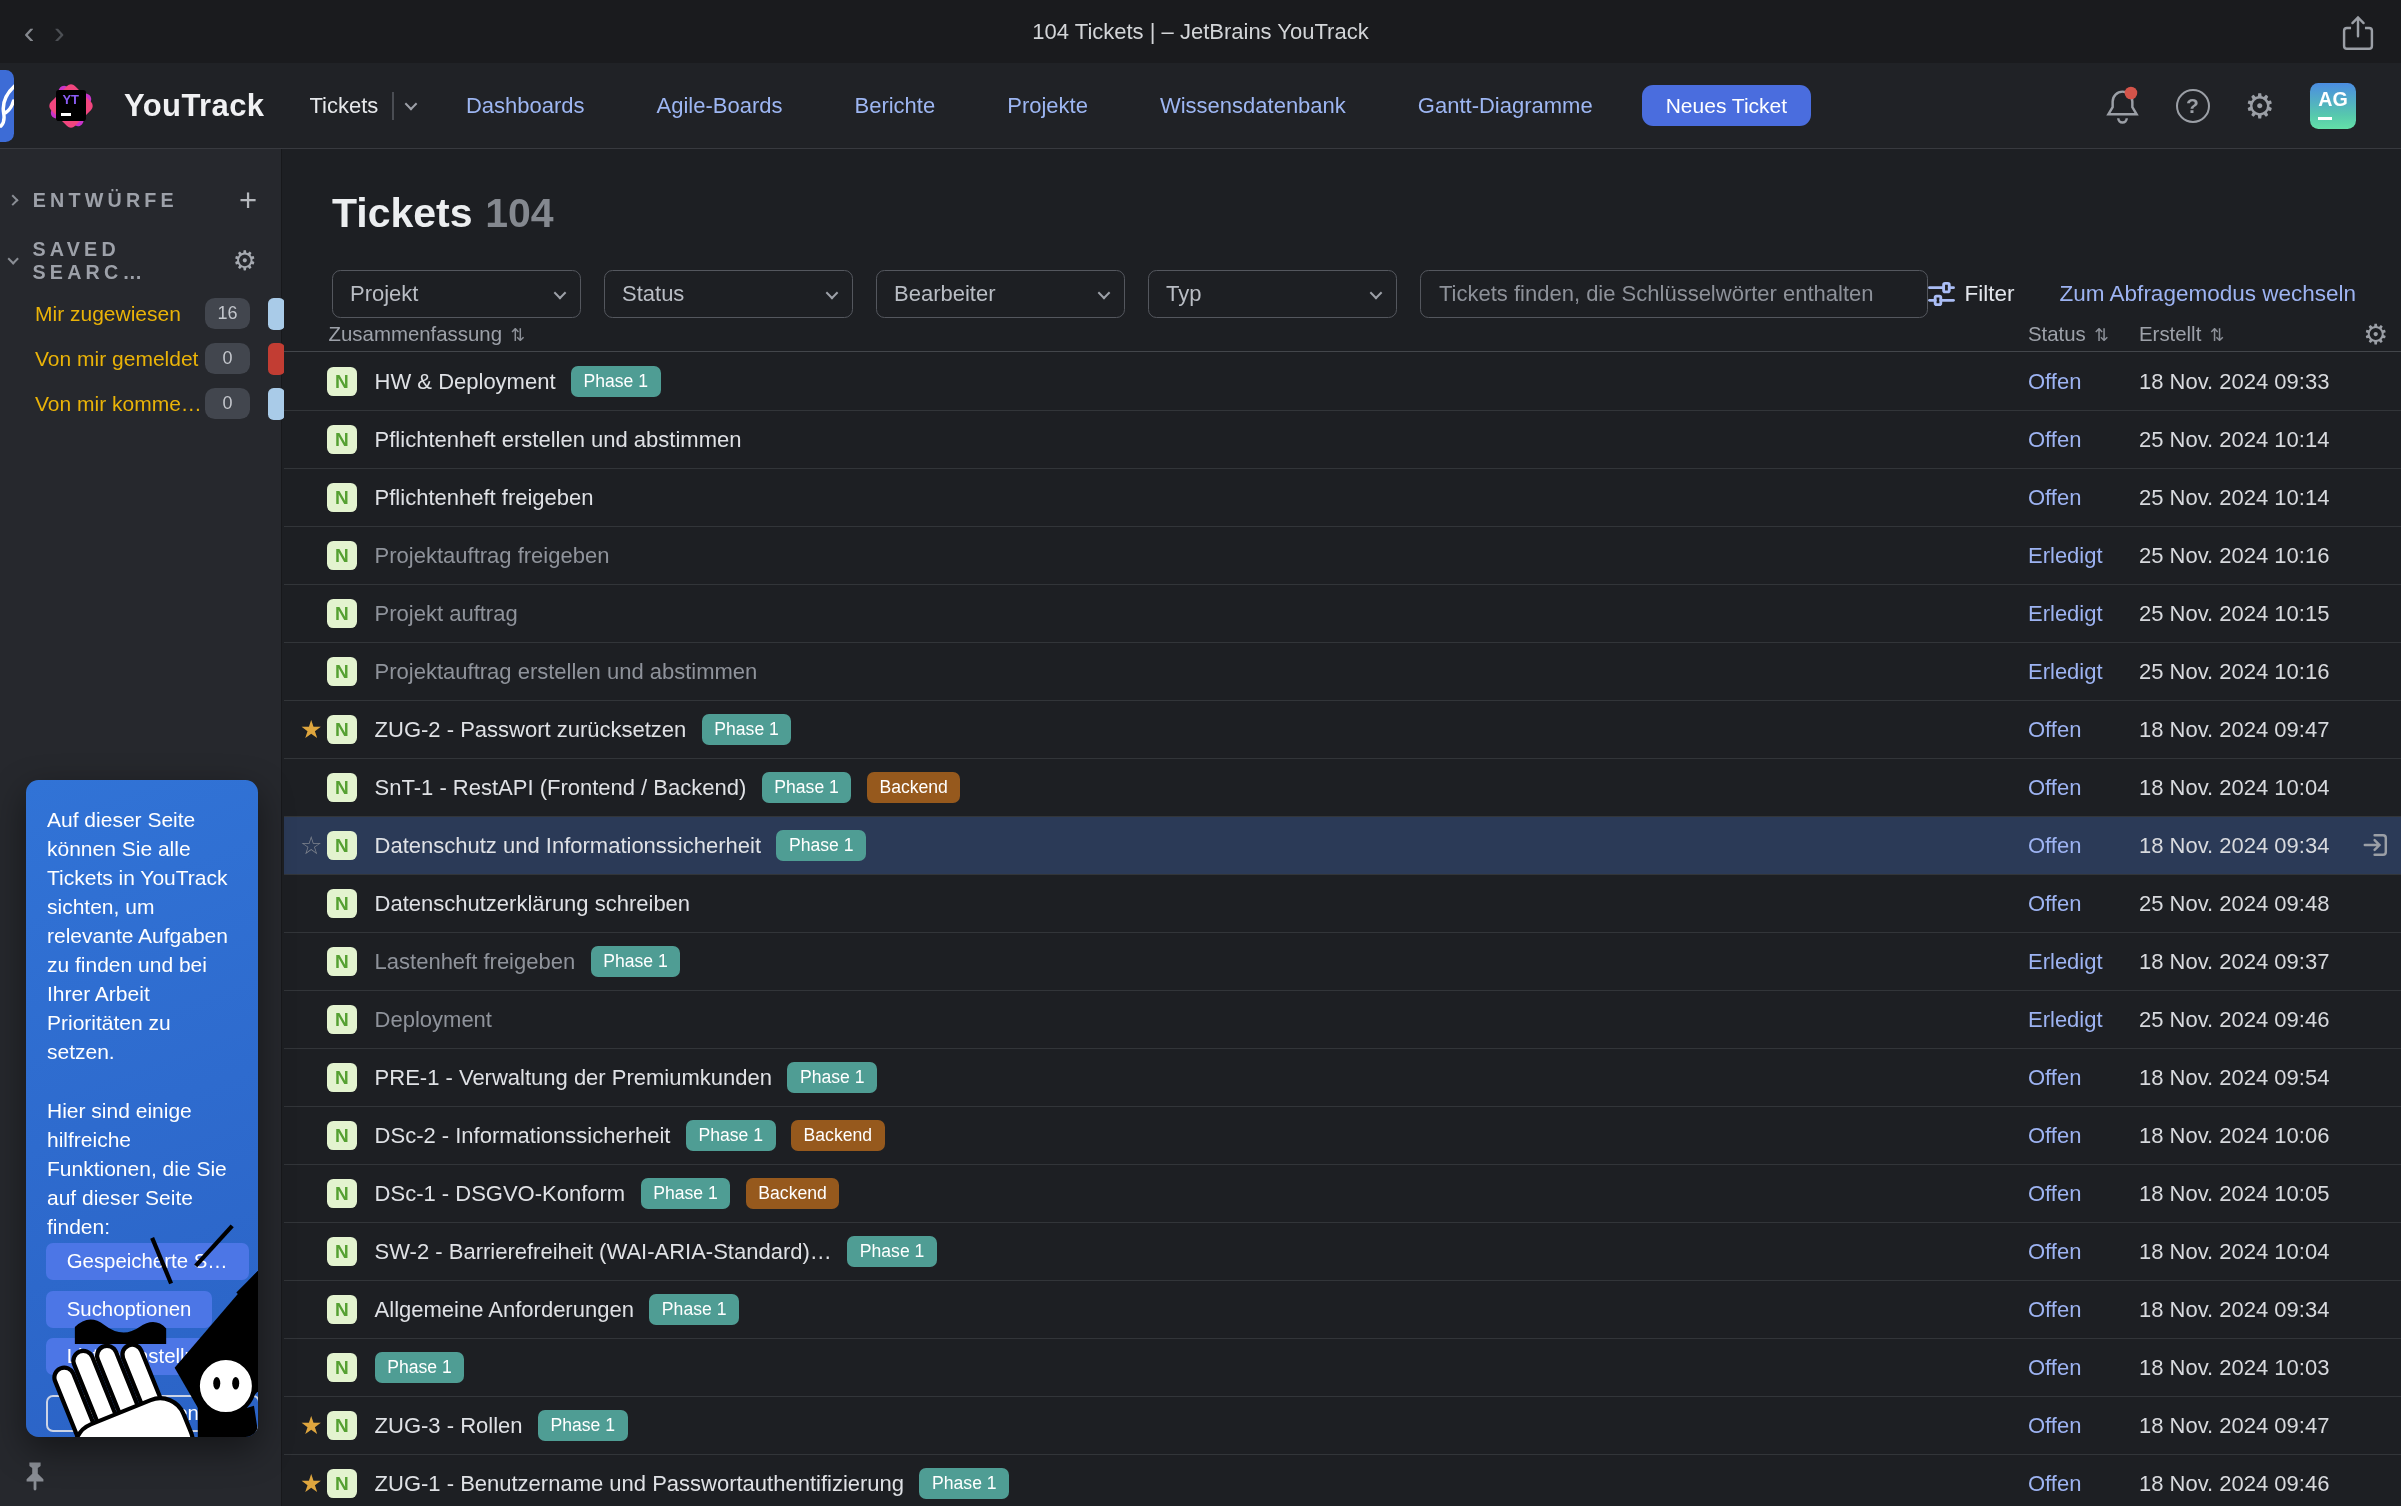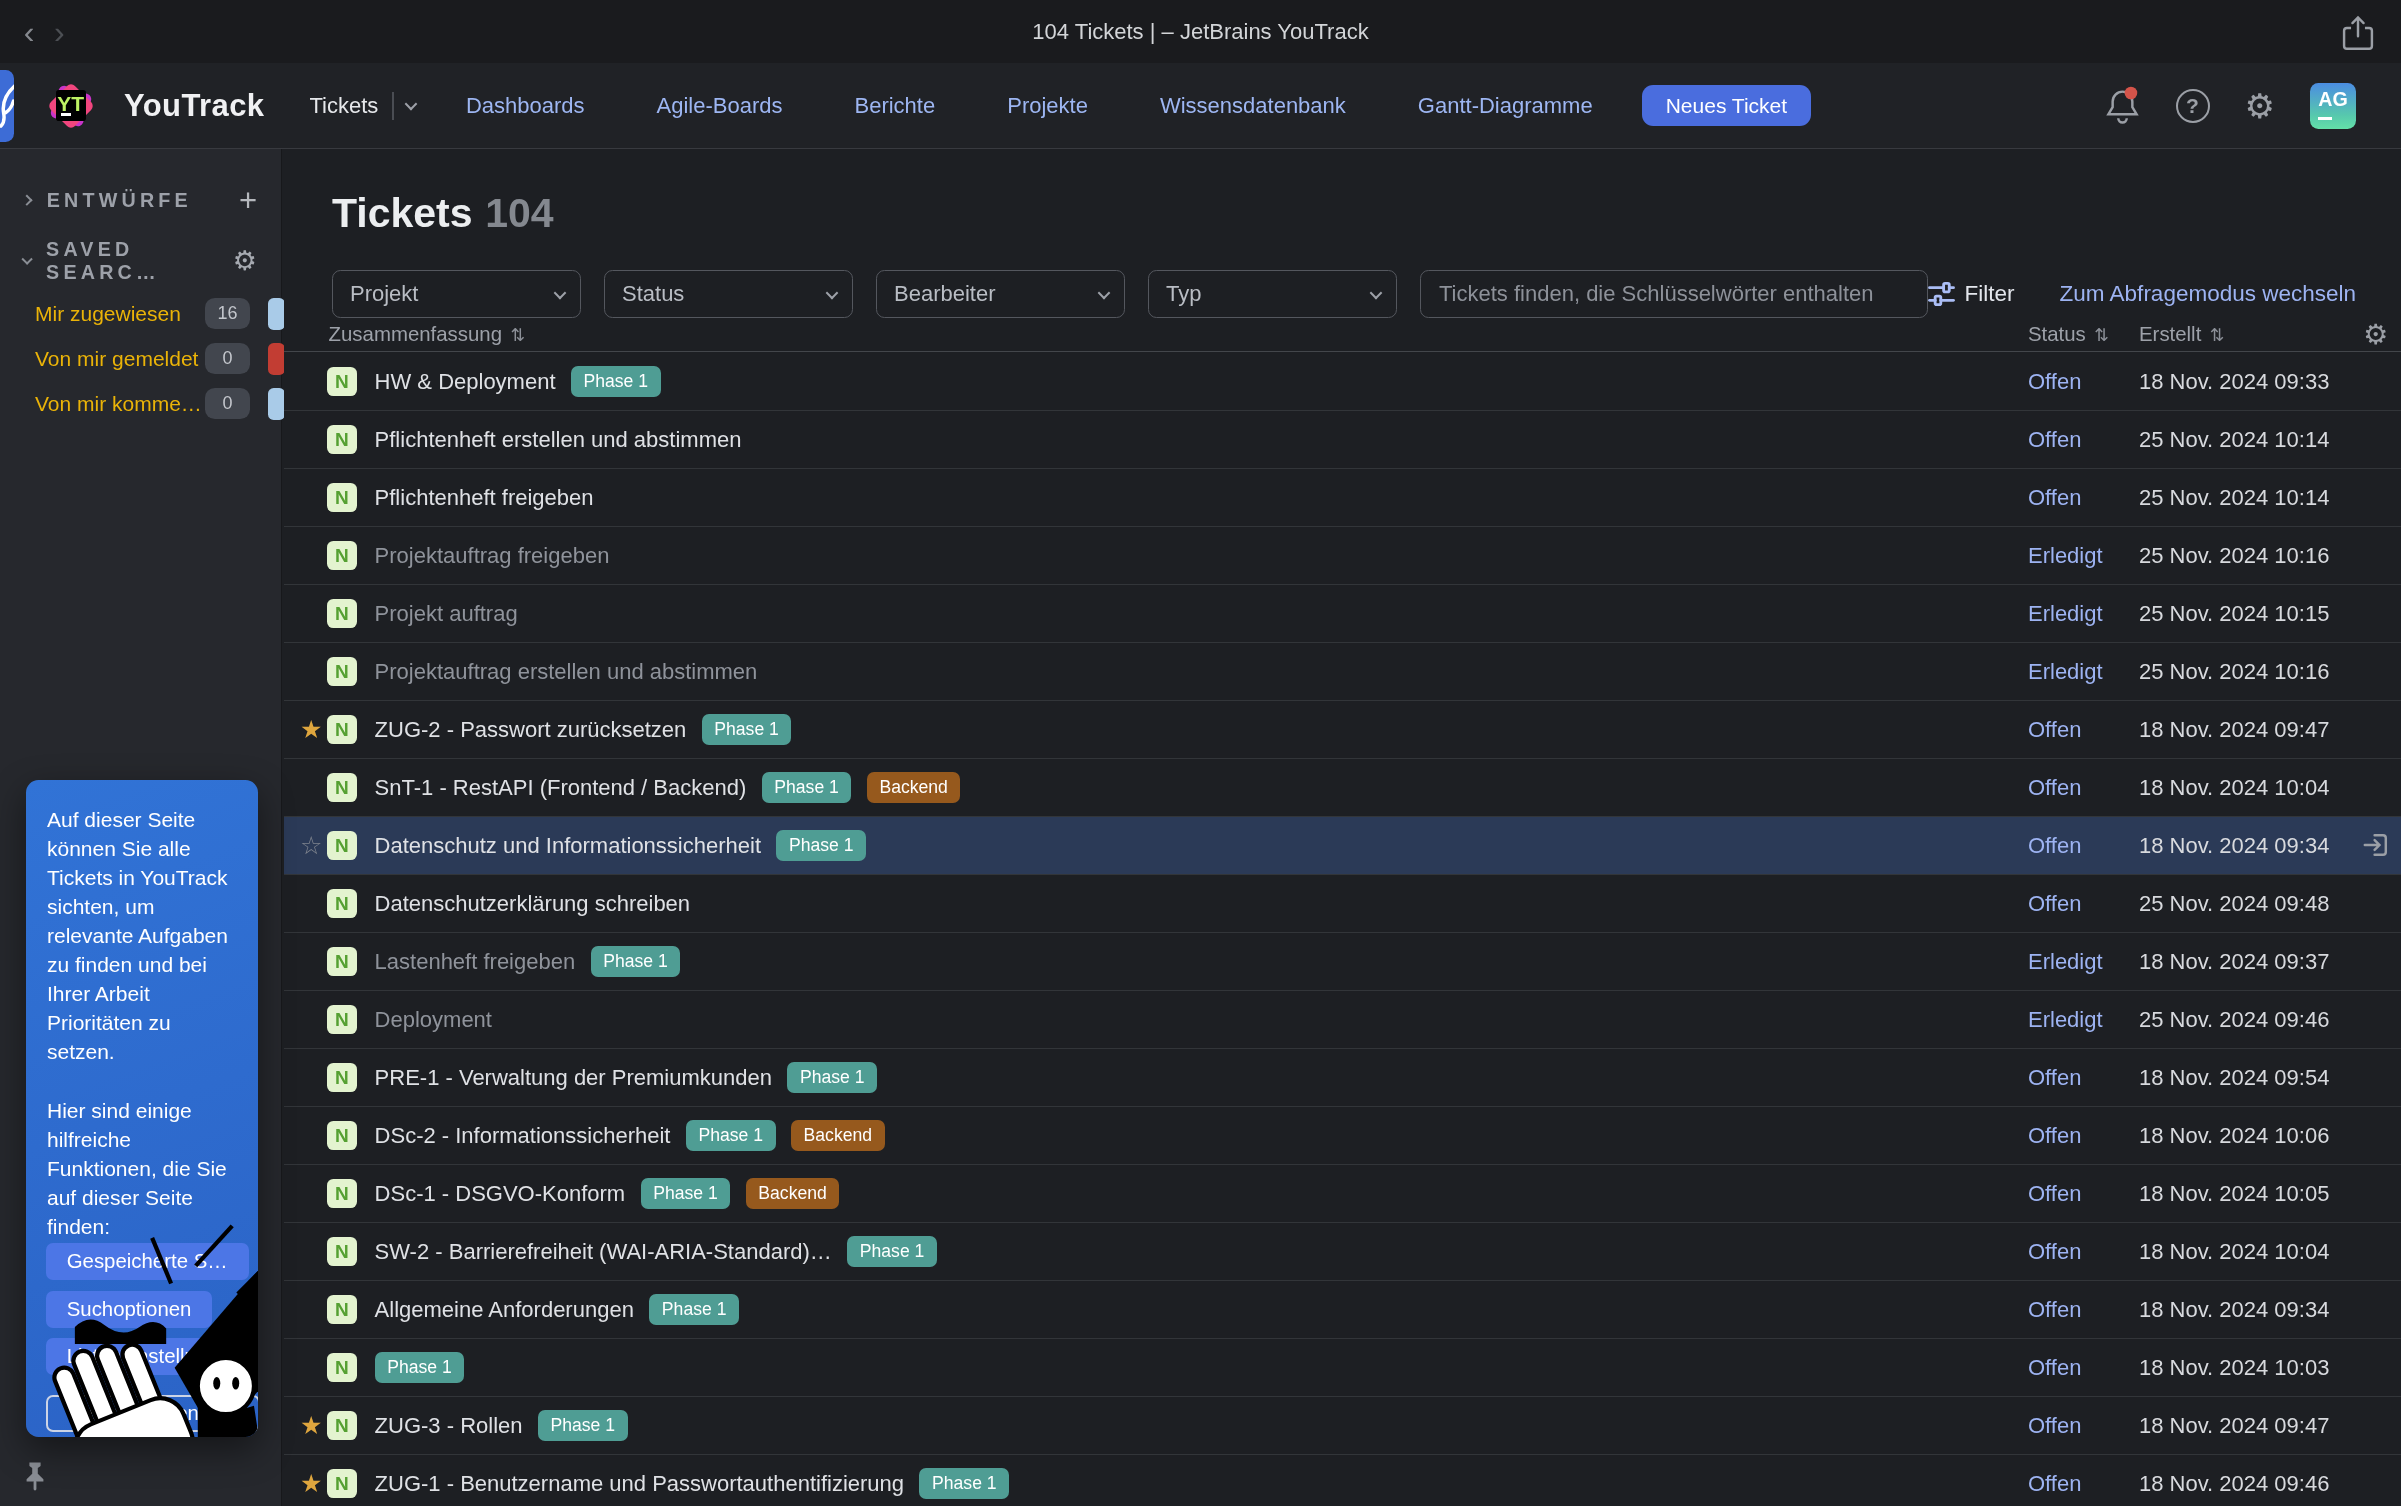--- a/index.html
+++ b/index.html
@@ -22,21 +22,21 @@
     background:#202226; border-bottom:1.4px solid #383a3f;
     display:flex; align-items:center; }
   .edge-chip { position:absolute; left:0; top:7px; width:14px; height:72px;
     background:#3d6cd6; border-radius:0 8.4px 8.4px 0; overflow:hidden; }
   .edge-chip svg { position:absolute; left:-5.6px; top:12.6px; }
   .logo-badge { position:relative; width:52px; height:52px; margin-left:44px; flex:0 0 auto; }
   .logo-d1,.logo-d2 { position:absolute; left:9.8px; top:9.8px; width:34px; height:34px; }
   .logo-d1 { background:#c934c9; transform:rotate(20deg); border-radius:5.6px; }
   .logo-d2 { background:#f1467e; transform:rotate(45deg); border-radius:5.6px; }
   .logo-core { position:absolute; left:12px; top:10.5px; width:29.5px; height:31px;
-    background:#000; border-radius:2.8px; color:#bef264; font-weight:700; font-size:21px;
+    background:#000; border-radius:2.8px; color:#8b5cf6; font-weight:700; font-size:13px;
     display:flex; align-items:flex-start; justify-content:center; padding-top:2.1px; }
   .logo-core:after { content:""; position:absolute; left:4.9px; bottom:4.9px; width:10.5px; height:2.8px; background:#fff; }
   .logo-text { color:#f0f1f3; font-size:31px; font-weight:700; margin-left:28px; letter-spacing:0.4px; }
   .nav { display:flex; align-items:center; gap:52px; margin-left:45px; }
   .nav-tickets { display:flex; align-items:center; color:#e6e8eb; font-size:22px; }
   .nav-tickets .sep { width:1.4px; height:28px; background:#4a4d53; margin:0 11.2px 0 14px; }
   .chev { width:9px; height:9px; border-right:2.1px solid #9da1a8; border-bottom:2.1px solid #9da1a8;
     transform:rotate(45deg) translateY(-2.1px); display:inline-block; }
   .nav-link { color:#9db6f2; font-size:22px; cursor:pointer; white-space:nowrap; }
   .btn-new { margin-left:49px; background:#4a6dde; color:#fff; font-size:21px;
@@ -49,21 +49,21 @@
   .icon-gear { color:#9b9fa6; font-size:34px; line-height:1; }
   .avatar { position:relative; width:46px; height:46px; border-radius:8.4px;
     background:linear-gradient(180deg,#4b8de2 0%,#57c8ad 70%,#63e0a8 100%);
     color:#fff; font-size:19.7px; font-weight:700; display:flex; align-items:center;
     justify-content:center; padding-bottom:13px; }
   .avatar:after { content:""; position:absolute; left:8.4px; bottom:8.4px; width:14px; height:2.8px; background:#fff; }
 
   
   .sidebar { position:absolute; left:0; top:149px; width:282px; bottom:0;
     background:#26282d; border-right:1.4px solid #17181b; }
-  .side-row { display:flex; align-items:center; height:41px; padding:0 24px 0 23px;
+  .side-row { display:flex; align-items:center; height:41px; padding:0 24px 0 9px;
     color:#9da1a9; font-size:19.7px; font-weight:700; letter-spacing:4.2px; }
   .side-row .grow { flex:1; }
   .side-row .chev-r { width:8.4px; height:8.4px; border-right:2.1px solid #8a8e95; border-bottom:2.1px solid #8a8e95;
     transform:rotate(-45deg); margin-right:15.4px; }
   .side-row .chev-d { width:8.4px; height:8.4px; border-right:2.1px solid #8a8e95; border-bottom:2.1px solid #8a8e95;
     transform:rotate(45deg); margin-right:15.4px; margin-top:-4.2px; }
   .side-plus { color:#b5b8bd; font-size:31px; font-weight:400; letter-spacing:0; line-height:1; }
   .side-gear { color:#a6aab1; font-size:27px; letter-spacing:0; }
   .side-item { position:relative; display:flex; align-items:center; height:45px;
     padding:0 31px 0 35px; cursor:pointer; }

